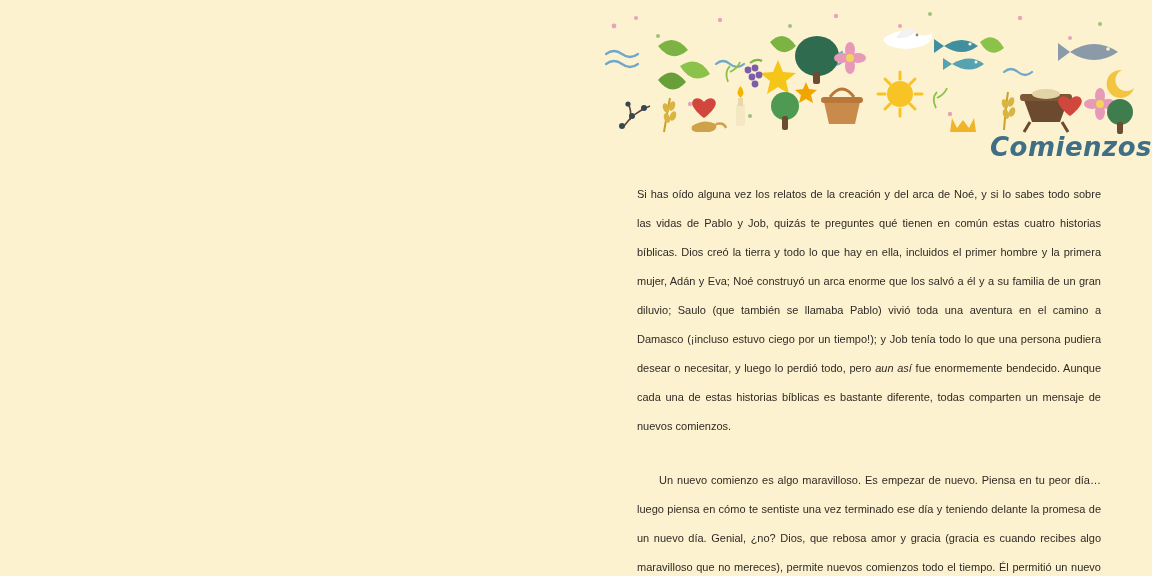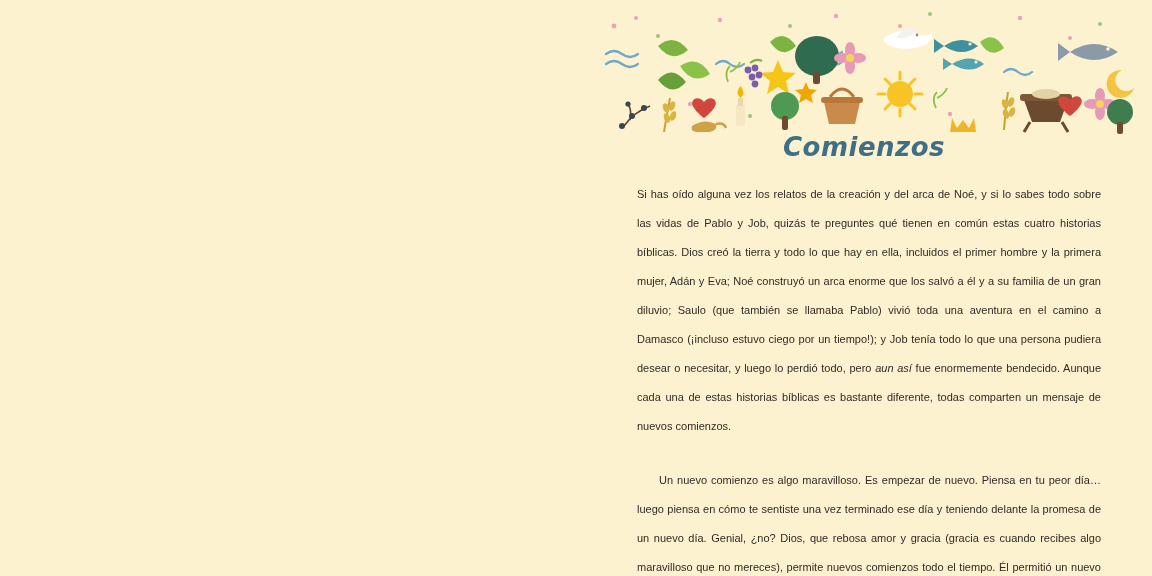--- a/index.html
+++ b/index.html
@@ -46,21 +46,21 @@
   }
   .ornament-band svg {
     display: block;
   }
   
   .chapter-title {
     position: absolute;
     left: 576px;
     top: 132px;
     width: 576px;
-    text-align: center;
+    text-align: right;
     font-family: "DejaVu Sans", sans-serif;
     font-size: 26px;
     font-weight: bold;
     font-style: italic;
     color: #3f6f86;
     letter-spacing: 0.5px;
   }
   
   .body-text {
     position: absolute;

